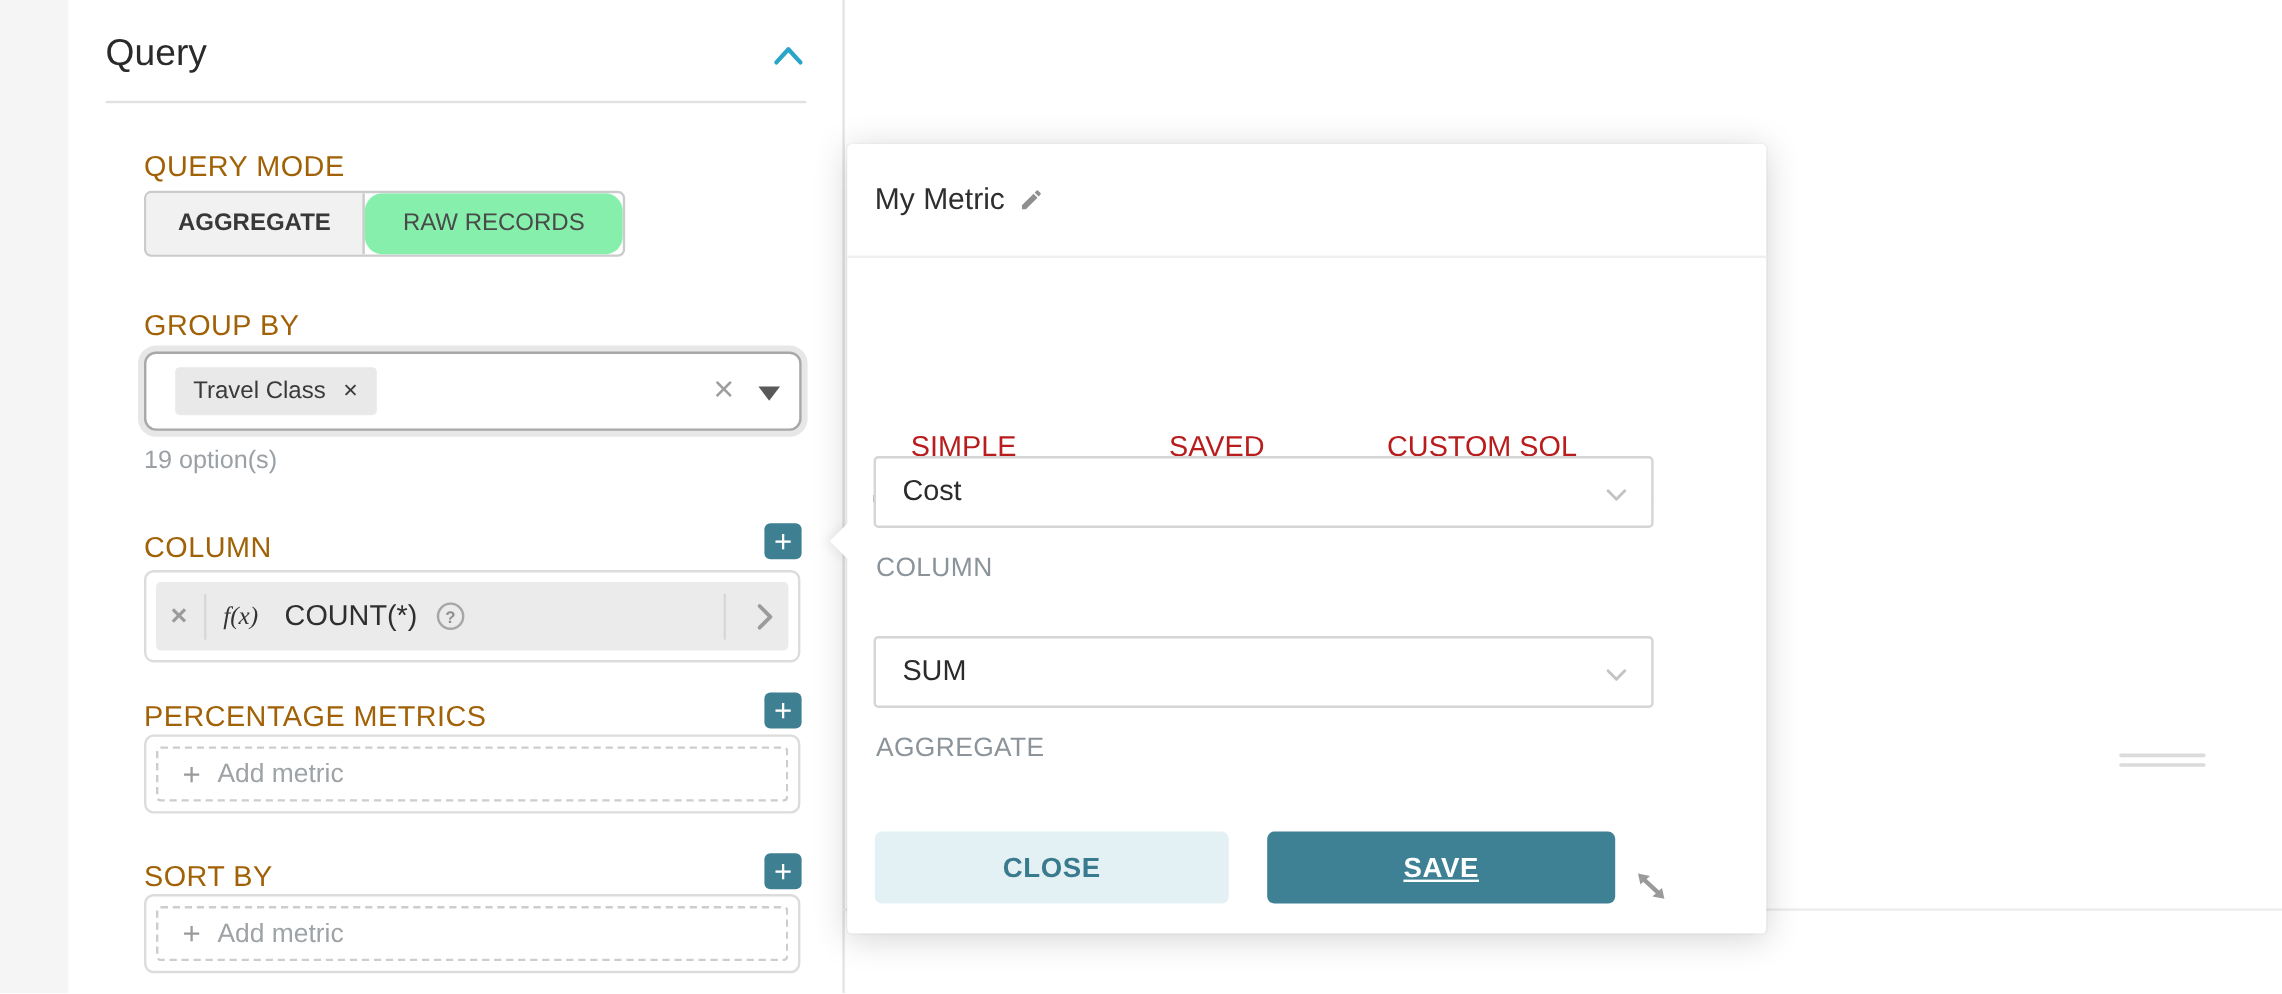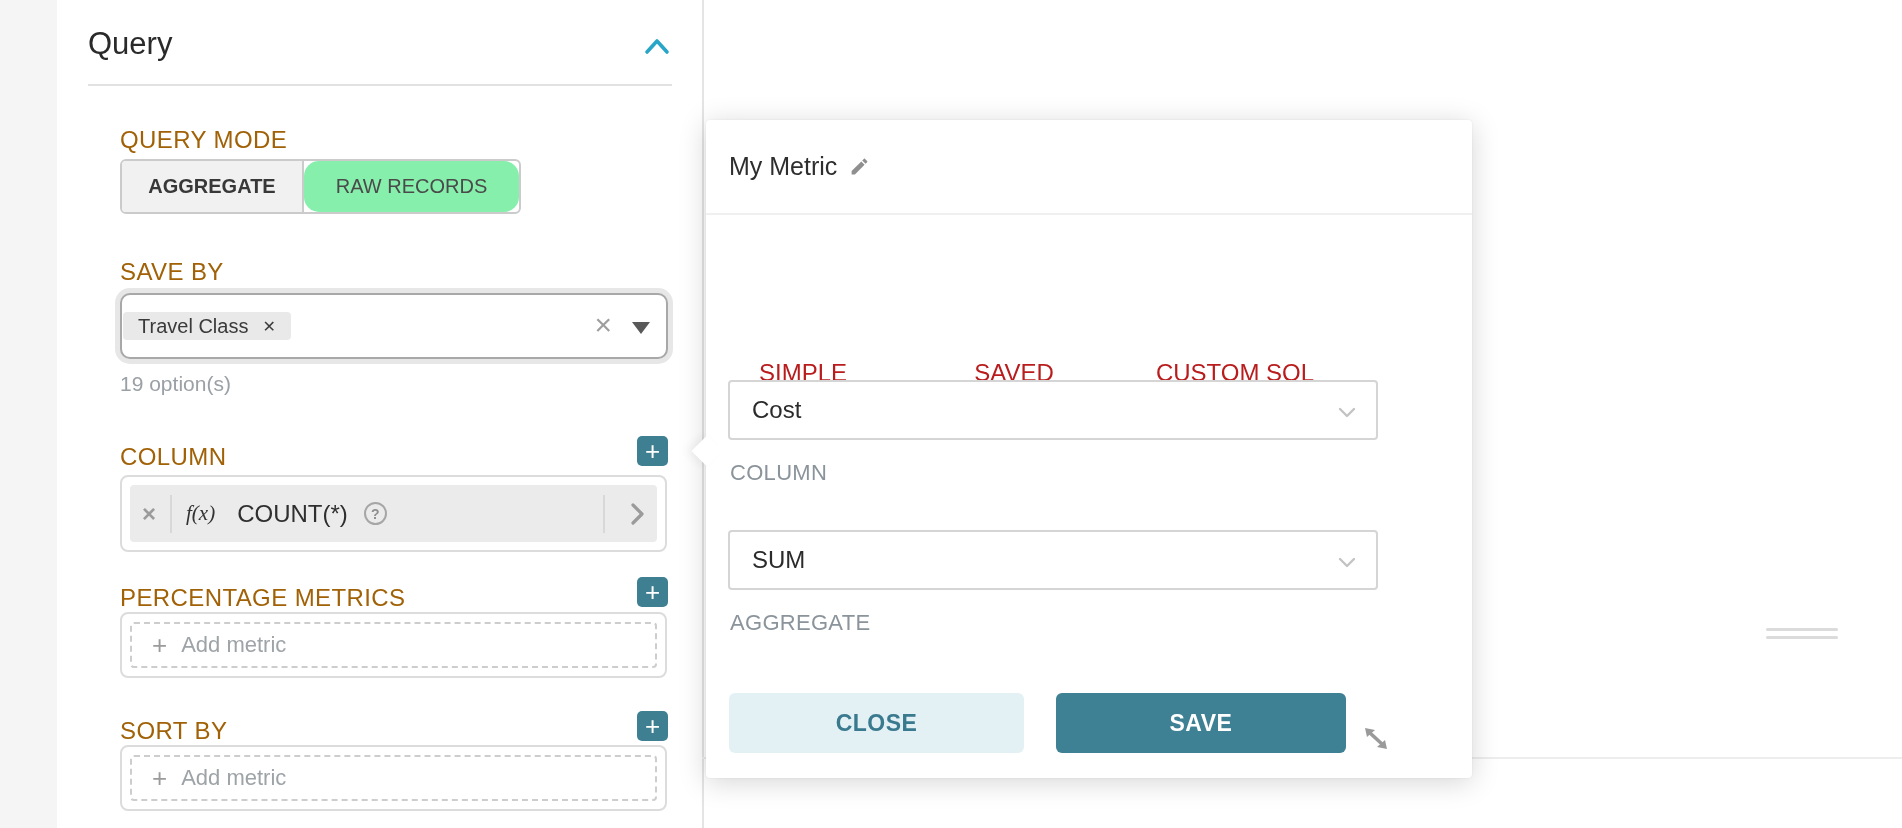--- a/index.html
+++ b/index.html
@@ -23,21 +23,21 @@
 
   .mode-toggle { position:absolute; left:120px; top:159px; height:55px; display:flex;
     border:2px solid #cbcbcb; border-radius:6px; overflow:hidden; background:#fff; }
   .mode-btn { display:flex; align-items:center; justify-content:center; font-size:20px; }
   .mode-btn.selected { width:182px; background:#f1f1f1; border-right:2px solid #cbcbcb; font-weight:700; color:#383838; }
   .mode-btn.plain { width:215px; background:#86efac; color:#4a4a4a;border-radius:15px; }
 
   .groupby-select { position:absolute; left:120px; top:293px; width:548px; height:66px; background:#fff;
     border:2px solid #a8a8a8; border-radius:10px; box-shadow:0 0 0 5px #e7e7e7;
     display:flex; align-items:center; }
-  .gb-chip { margin-left:1px; height:28px; display:flex; align-items:center; gap:14px;
+  .gb-chip { margin-left:24px; height:40px; display:flex; align-items:center; gap:14px;
     padding:0 15px; background:#e9e9e9; border-radius:4px; font-size:20px; color:#3a3a3a; }
   .gb-chip .chip-x { font-size:16px; font-weight:700; color:#3b3b3b; }
   .gb-clear { position:absolute; right:54px; top:12px; font-size:30px; color:#9e9e9e; line-height:36px; }
   .gb-caret { position:absolute; right:16px; top:27px; width:0; height:0;
     border-left:9px solid transparent; border-right:9px solid transparent; border-top:12px solid #595959; }
   .hint { position:absolute; left:120px; top:372px; font-size:21px; color:#9aa0a5; }
 
   .add-btn { position:absolute; width:31px; height:30px; background:#3e7f92; border-radius:5px;
     color:#fff; font-size:26px; font-weight:300; display:flex; align-items:center; justify-content:center; line-height:0; }
 
@@ -78,21 +78,21 @@
 
   .field-label { position:absolute; left:24px; font-size:22px; font-weight:500; letter-spacing:.3px; color:#8b949b; }
   .select-box { position:absolute; left:22px; width:650px; height:60px; background:#fff;
     border:2px solid #d5d5d5; border-radius:4px; display:flex; align-items:center; }
   .select-value { margin-left:22px; font-size:24px; color:#2b2b2b; }
   .select-chevron { position:absolute; right:20px; top:25px; display:flex; }
 
   .btn { position:absolute; top:573px; height:60px; border-radius:6px; display:flex;
     align-items:center; justify-content:center; font-size:23px; font-weight:600; letter-spacing:.5px; }
   .btn-close { left:23px; width:295px; background:#e4f1f4; color:#3a7a8e; }
-  .btn-save { left:350px; width:290px; background:#3e8094; color:#ffffff; }
+  .btn-save { left:350px; width:290px; background:#3e8094; color:#ffffff;text-decoration:underline; }
   .resize-handle { position:absolute; left:655px; top:604px; display:flex; }
 </style>
 </head>
 <body>
 
 <div id="stage">
 
   <div class="left-gutter"></div>
   <div class="panel-divider"></div>
   <div class="bottom-rule"></div>
@@ -106,21 +106,21 @@
       </svg>
   </div>
   <div class="title-rule"></div>
 
   <div class="ctl-label" style="left:120px; top:126px;">QUERY MODE</div>
   <div class="mode-toggle">
     <div class="mode-btn selected">AGGREGATE</div>
     <div class="mode-btn plain">RAW RECORDS</div>
   </div>
 
-  <div class="ctl-label" style="left:120px; top:258px;">SAVE BY</div>
+  <div class="ctl-label" style="left:120px; top:258px;">GROUP BY</div>
   <div class="groupby-select">
     <div class="gb-chip">
       <span>Travel Class</span>
       <span class="chip-x">✕</span>
     </div>
     <div class="gb-clear">×</div>
     <div class="gb-caret"></div>
   </div>
   <div class="hint">19 option(s)</div>
 

